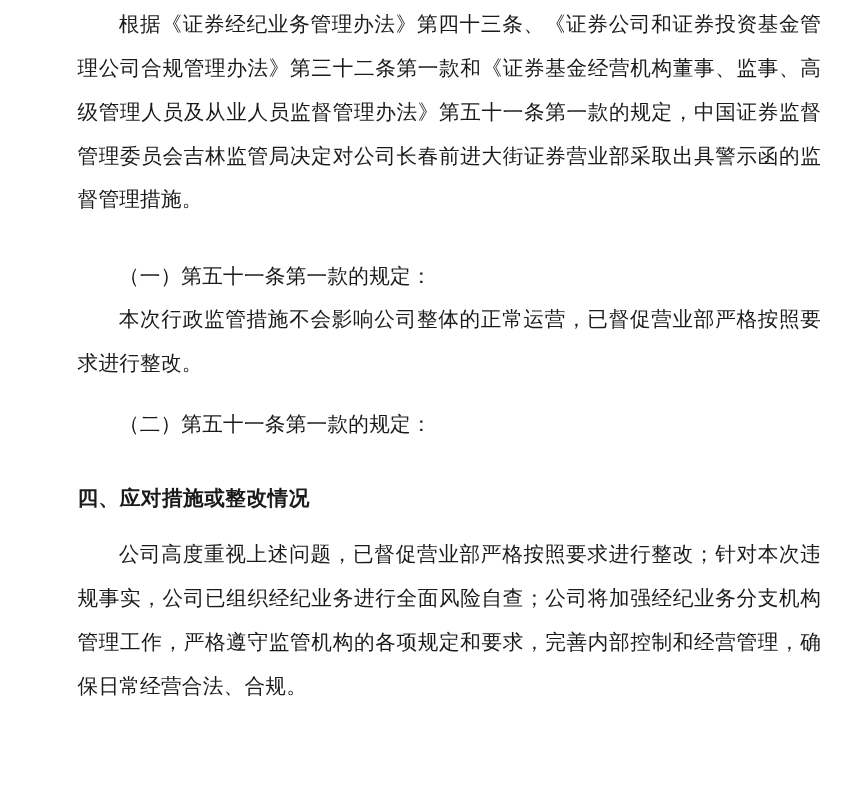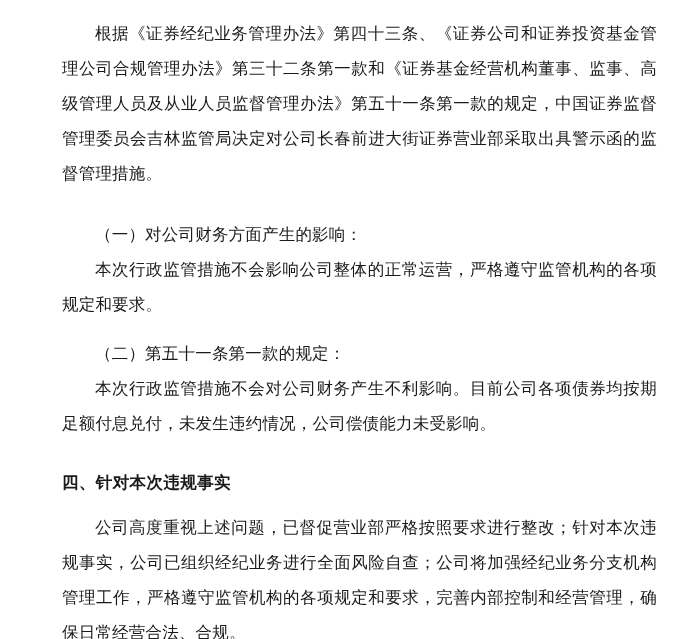--- a/index.html
+++ b/index.html
@@ -11,21 +11,21 @@
     height: 639px;
     background: #ffffff;
     font-family: "Liberation Serif", "DejaVu Serif", serif;
     color: #1a1a1a;
     overflow: hidden;
   }
   .page {
     width: 691px;
     height: 639px;
     box-sizing: border-box;
-    padding: 16px 34px 0 62px;
+    padding: 2px 34px 0 62px;
     position: relative;
   }
   .para {
     font-size: 16.5px;
     line-height: 35px;
     text-align: justify;
     text-justify: inter-ideograph;
     margin: 0;
     letter-spacing: 0.2px;
   }
@@ -48,34 +48,33 @@
 
 <div class="page">
 
   <p class="para indent2">根据《证券经纪业务管理办法》第四十三条、《证券公司和证券投资基金管理公司合规管理办法》第三十二条第一款和《证券基金经营机构董事、监事、高级管理人员及从业人员监督管理办法》第五十一条第一款的规定，中国证券监督管理委员会吉林监管局决定对公司长春前进大街证券营业部采取出具警示函的监督管理措施。</p>
 
   <div class="gap-lg"></div>
 
 
   <div class="gap-sm"></div>
 
-  <p class="para indent2">（一）对公司财务方面产生的影响：</p>
+  <p class="para indent2">（一）第五十一条第一款的规定：</p>
 
-  <p class="para indent2">本次行政监管措施不会影响公司整体的正常运营，严格遵守监管机构的各项规定和要求。</p>
+  <p class="para indent2">本次行政监管措施不会影响公司整体的正常运营，已督促营业部严格按照要求进行整改。</p>
 
   <div class="gap-md"></div>
 
   <p class="para indent2">（二）第五十一条第一款的规定：</p>
 
-  <p class="para indent2">本次行政监管措施不会对公司财务产生不利影响。目前公司各项债券均按期足额付息兑付，未发生违约情况，公司偿债能力未受影响。</p>
 
   <div class="gap-md"></div>
 
 
   <div class="gap-sm"></div>
 
-  <h3 class="heading">四、针对本次违规事实</h3>
+  <h3 class="heading">四、应对措施或整改情况</h3>
 
   <div class="gap-sm"></div>
 
   <p class="para indent2">公司高度重视上述问题，已督促营业部严格按照要求进行整改；针对本次违规事实，公司已组织经纪业务进行全面风险自查；公司将加强经纪业务分支机构管理工作，严格遵守监管机构的各项规定和要求，完善内部控制和经营管理，确保日常经营合法、合规。</p>
 
 </div>
 
 </body></html>

